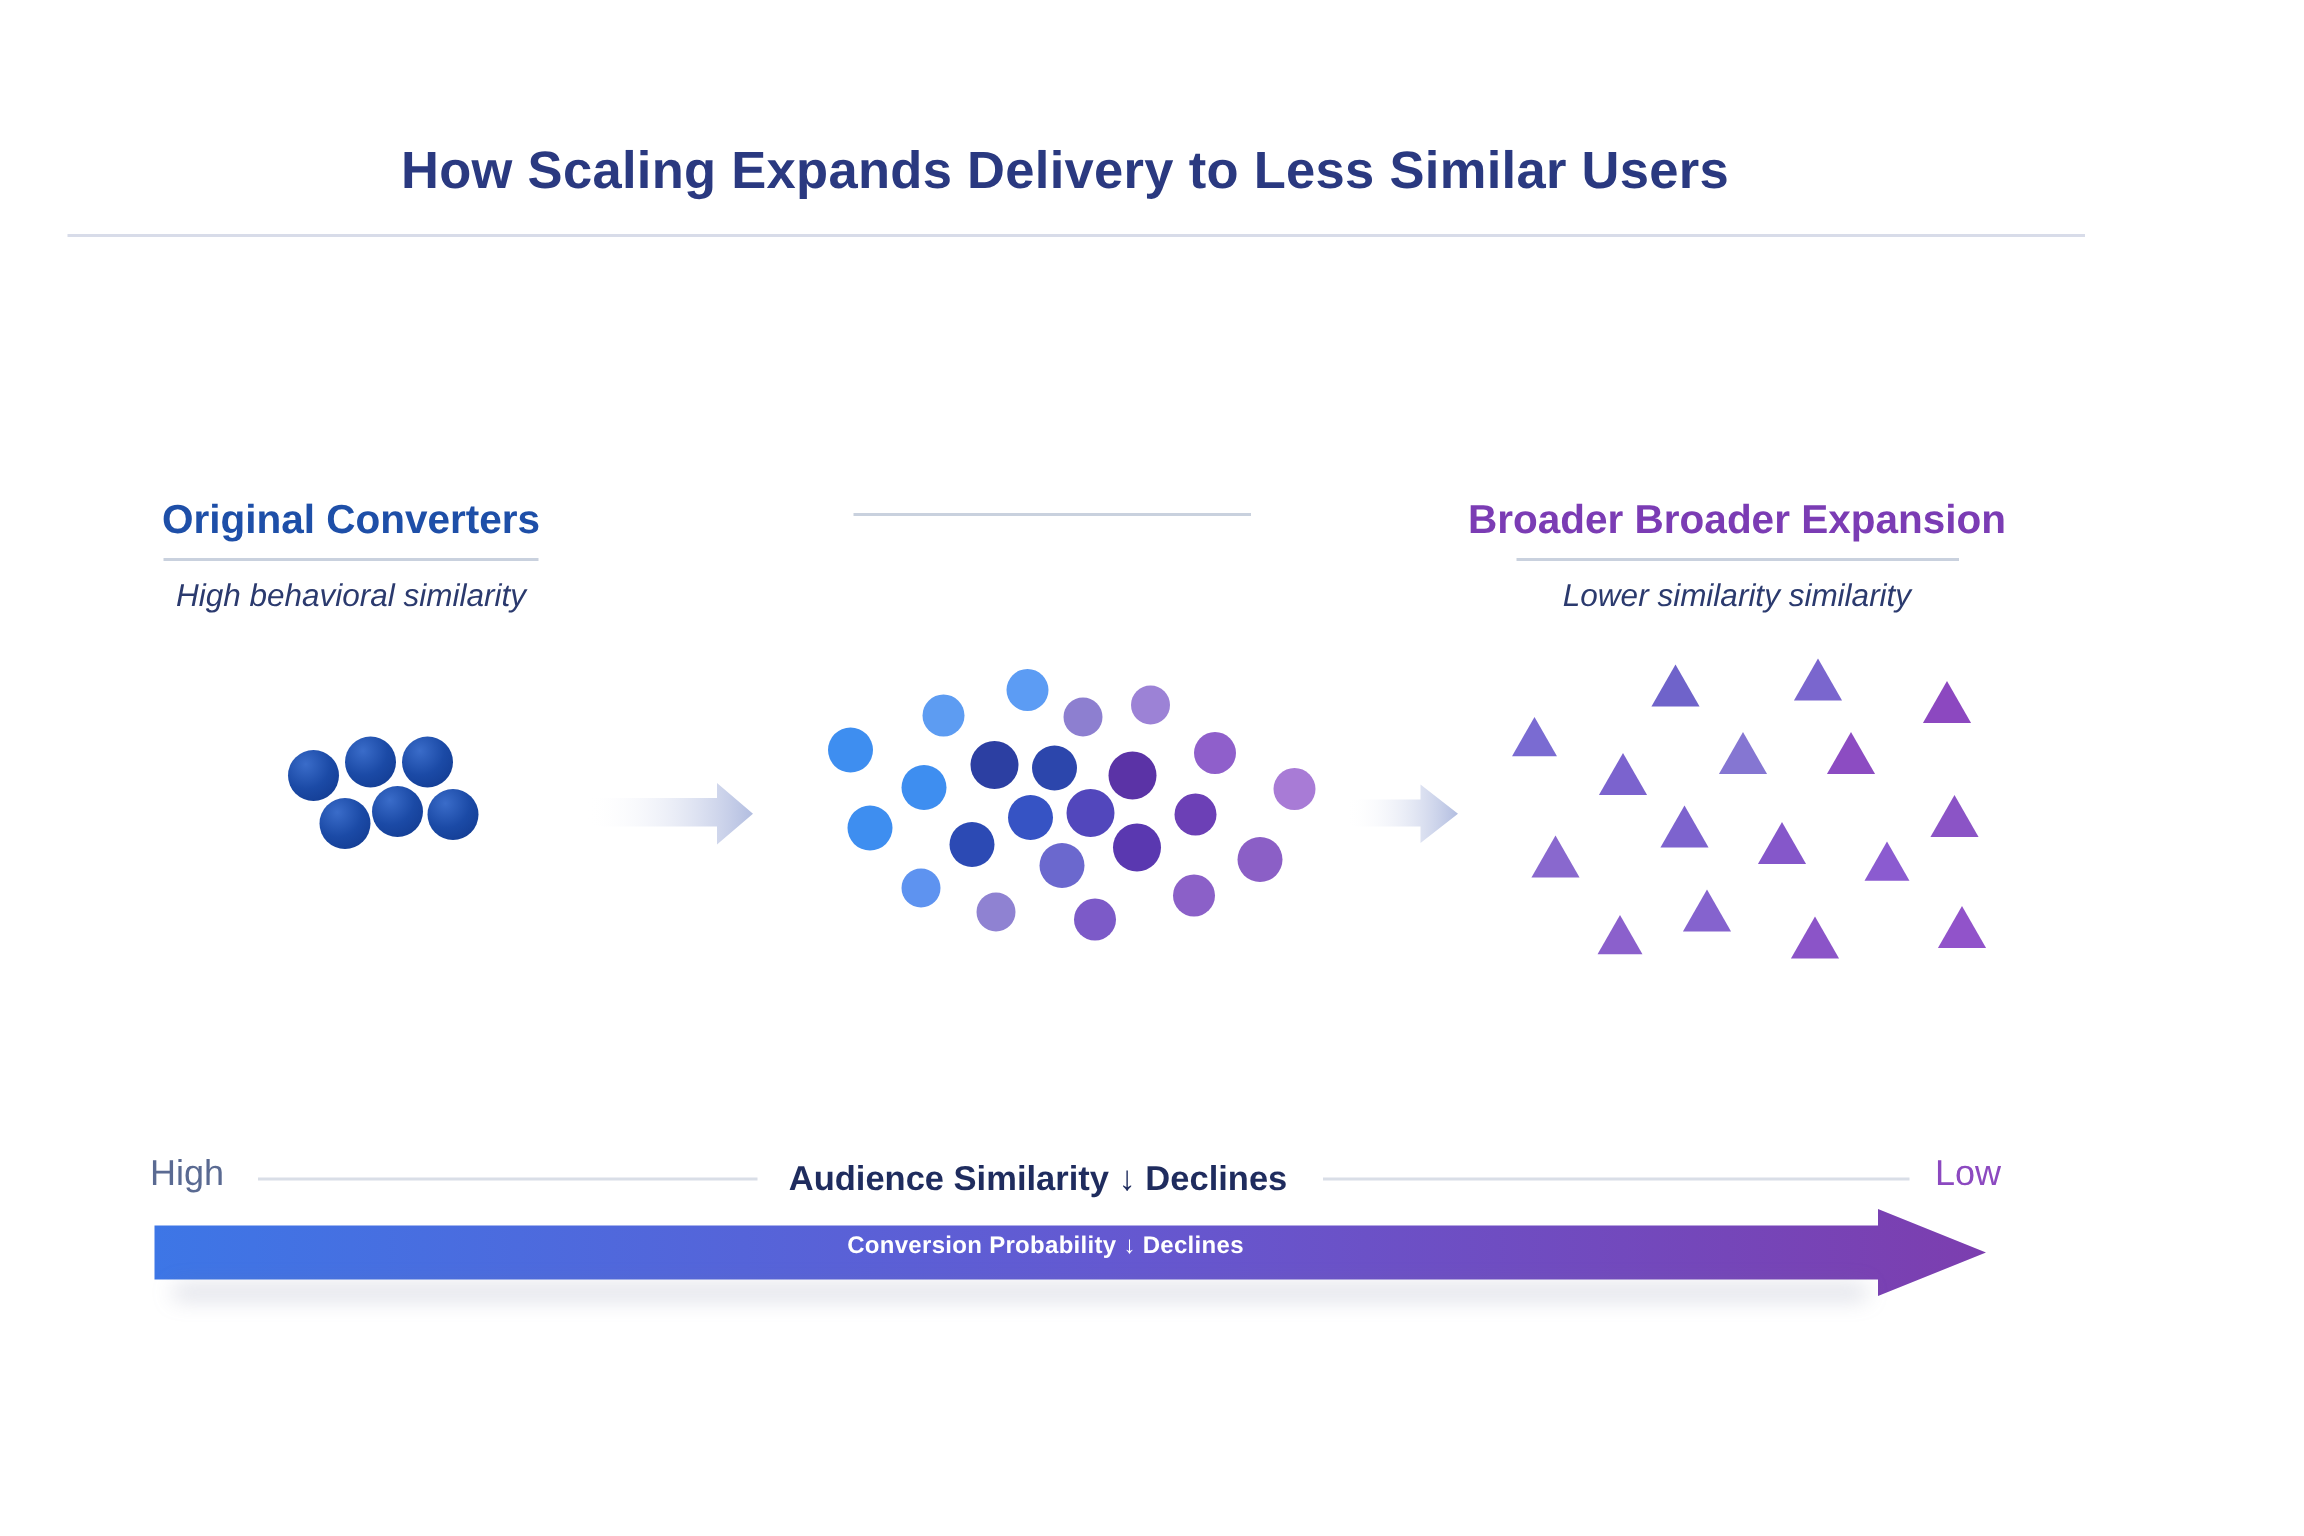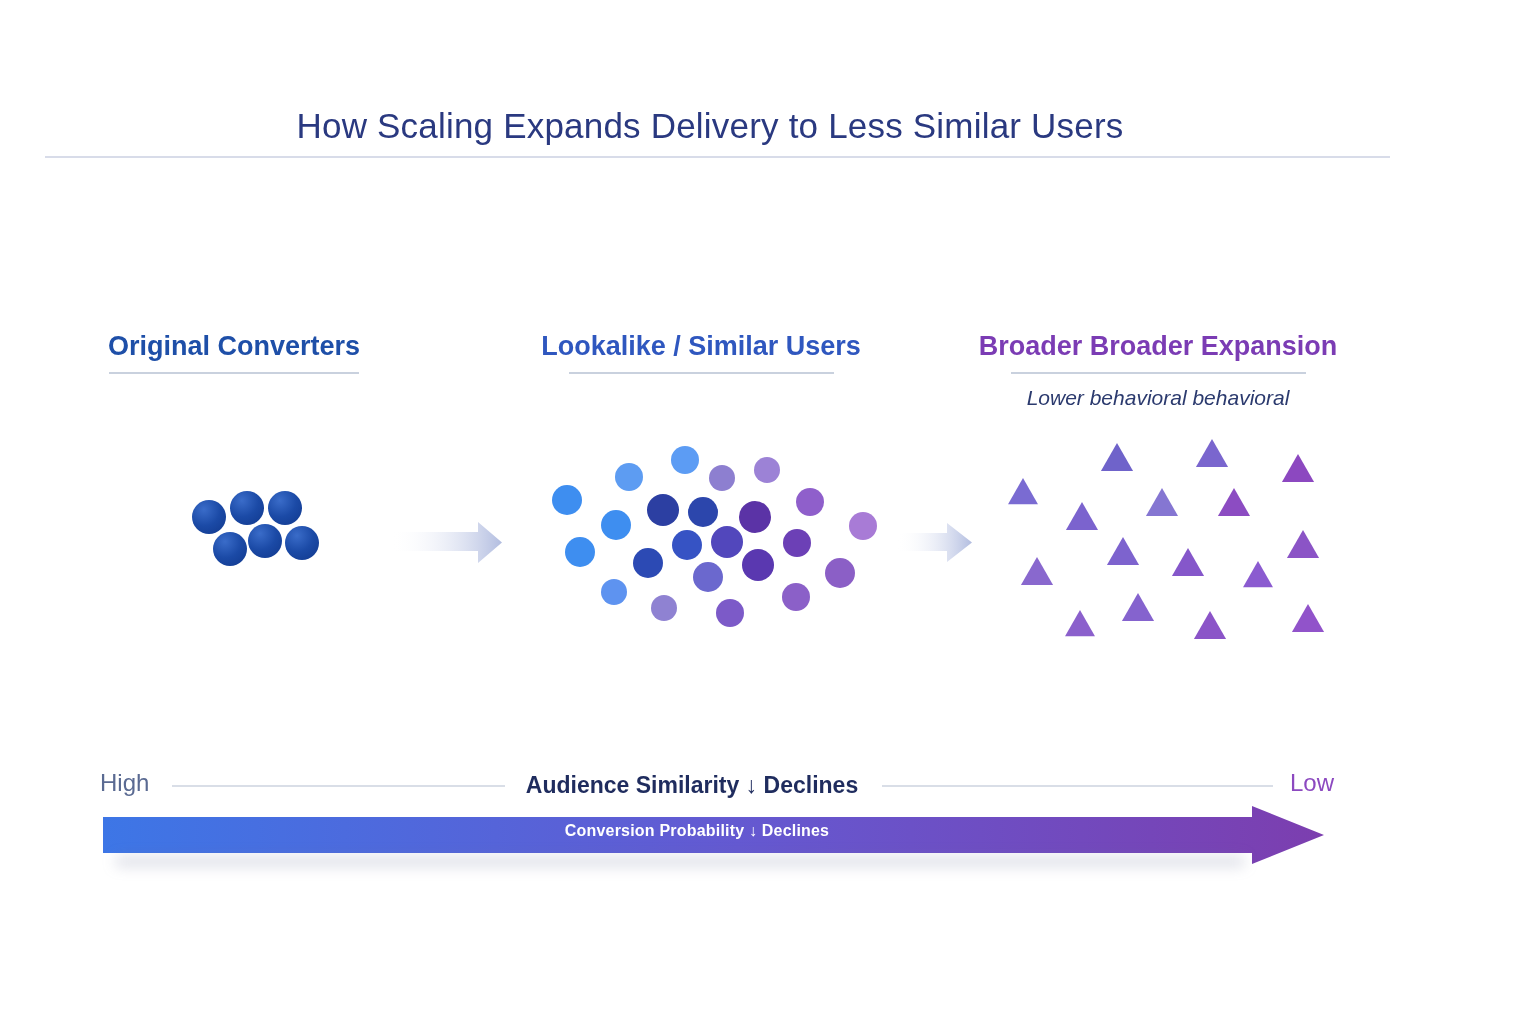--- a/index.html
+++ b/index.html
@@ -2,21 +2,21 @@
 <html><head>
 <meta charset="utf-8">
 <style>
   html,body{margin:0;padding:0;background:#ffffff;}
   .stage{
     position:relative;width:1536px;height:1024px;overflow:hidden;background:#ffffff;
     font-family:"Liberation Sans", sans-serif;
   }
   .title{
     position:absolute;left:0;top:94px;width:1420px;text-align:center;
-    font-size:35px;font-weight:400;color:#2A3980;letter-spacing:.2px;margin-top:12px;
+    font-size:35px;font-weight:700;color:#2A3980;letter-spacing:.2px;
   }
   .title-divider{
     position:absolute;left:45px;top:156px;width:1345px;height:2px;background:#D8DCE9;
   }
   .col{position:absolute;top:331px;width:420px;text-align:center;}
   .col-1{left:24px;}  .col-2{left:491px;}  .col-3{left:948px;}
   .col h2{margin:0;font-size:27px;font-weight:700;line-height:30px;}
   .col-1 h2{color:#1E4FA8;} .col-2 h2{color:#2F57BF;} .col-3 h2{color:#7B3CB4;}
   .col .rule{height:2px;background:#C9D1DE;margin:11px auto 0 auto;}
   .col-1 .rule{width:250px;} .col-2 .rule{width:265px;} .col-3 .rule{width:295px;}
@@ -48,29 +48,29 @@
 <body>
 
 <div class="stage">
 
   <div class="title">How Scaling Expands Delivery to Less Similar Users</div>
   <div class="title-divider"></div>
 
   <div class="col col-1">
     <h2>Original Converters</h2>
     <div class="rule"></div>
+    <div class="subtitle">High behavioral similarity</div>
   </div>
   <div class="col col-2">
-    <h2>Lookalike / Similar Users</h2>
     <div class="rule"></div>
   </div>
   <div class="col col-3">
     <h2>Broader Broader Expansion</h2>
     <div class="rule"></div>
-    <div class="subtitle">Lower behavioral behavioral</div>
+    <div class="subtitle">Lower similarity similarity</div>
   </div>
 
   <svg id="diagram-svg" viewBox="0 0 1536 1024">
     <defs>
       <radialGradient id="conv-grad" cx="35%" cy="28%" r="80%">
         <stop offset="0%" stop-color="#3A6CC9"></stop>
         <stop offset="60%" stop-color="#1B4AA6"></stop>
         <stop offset="100%" stop-color="#143E95"></stop>
       </radialGradient>
       <linearGradient id="flow-grad-1" gradientUnits="userSpaceOnUse" x1="391" y1="0" x2="502" y2="0">

